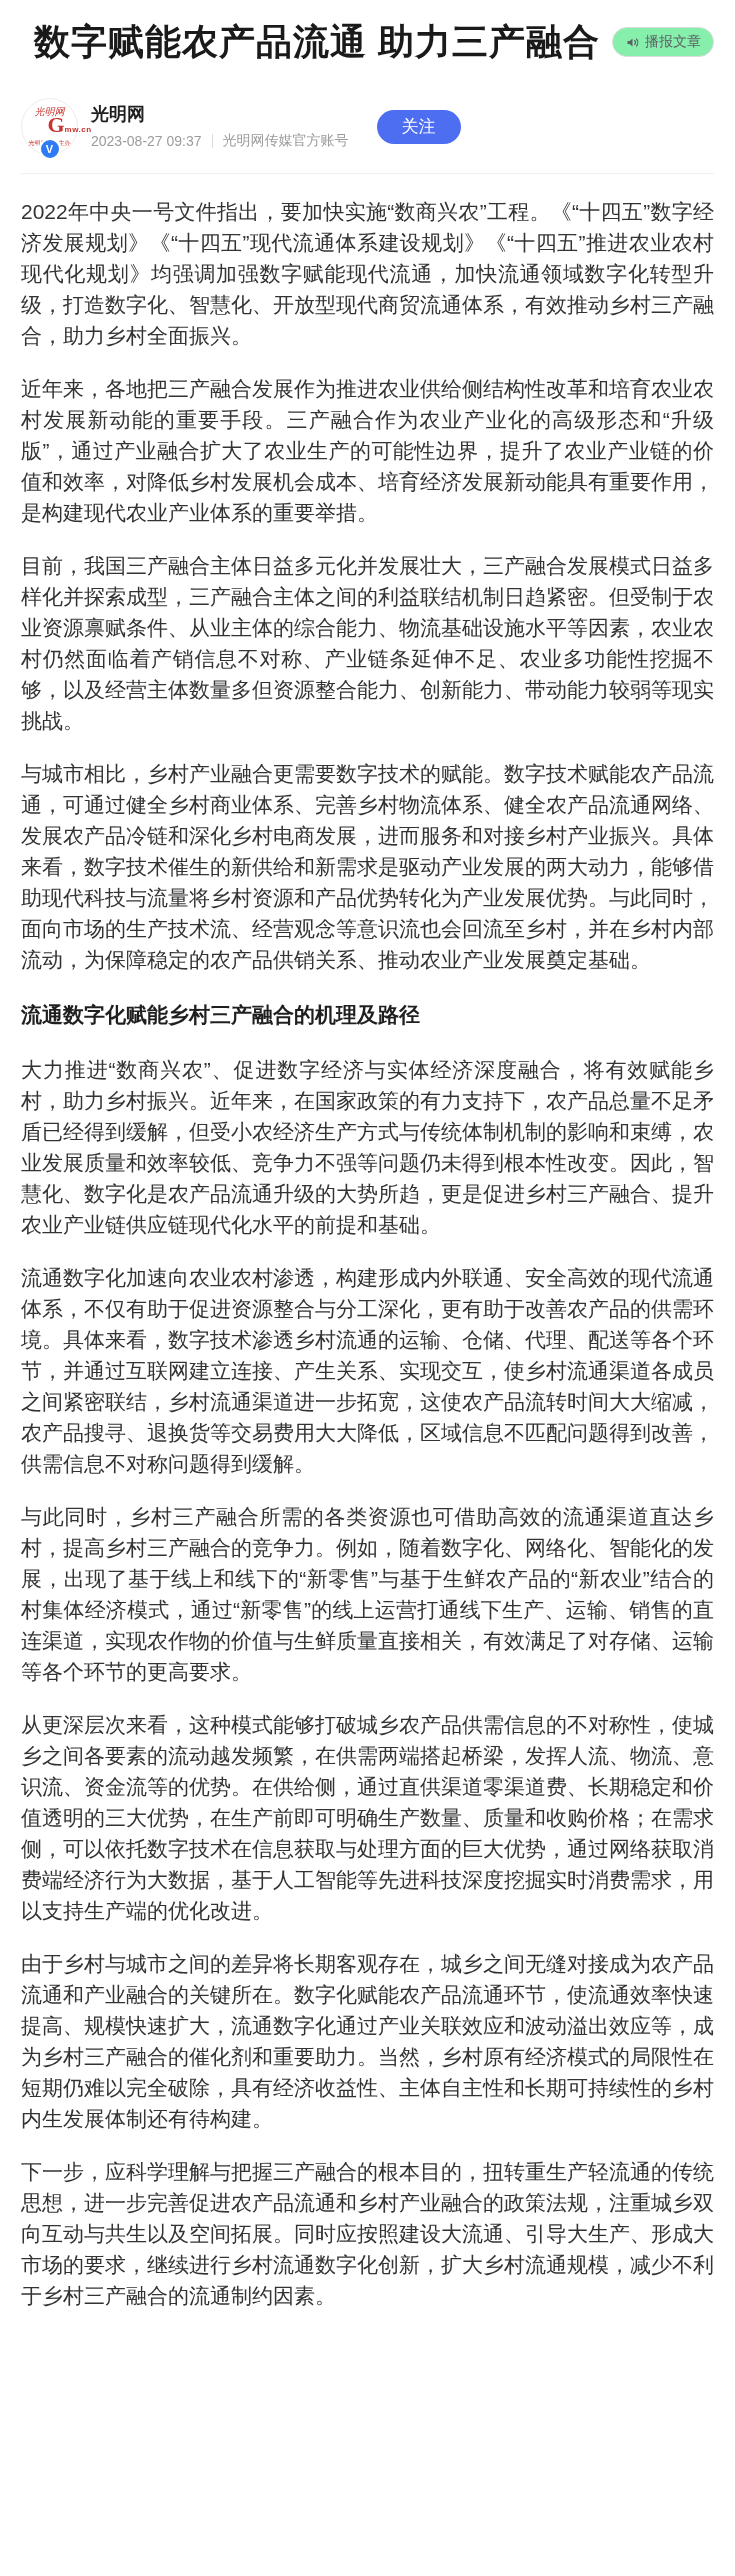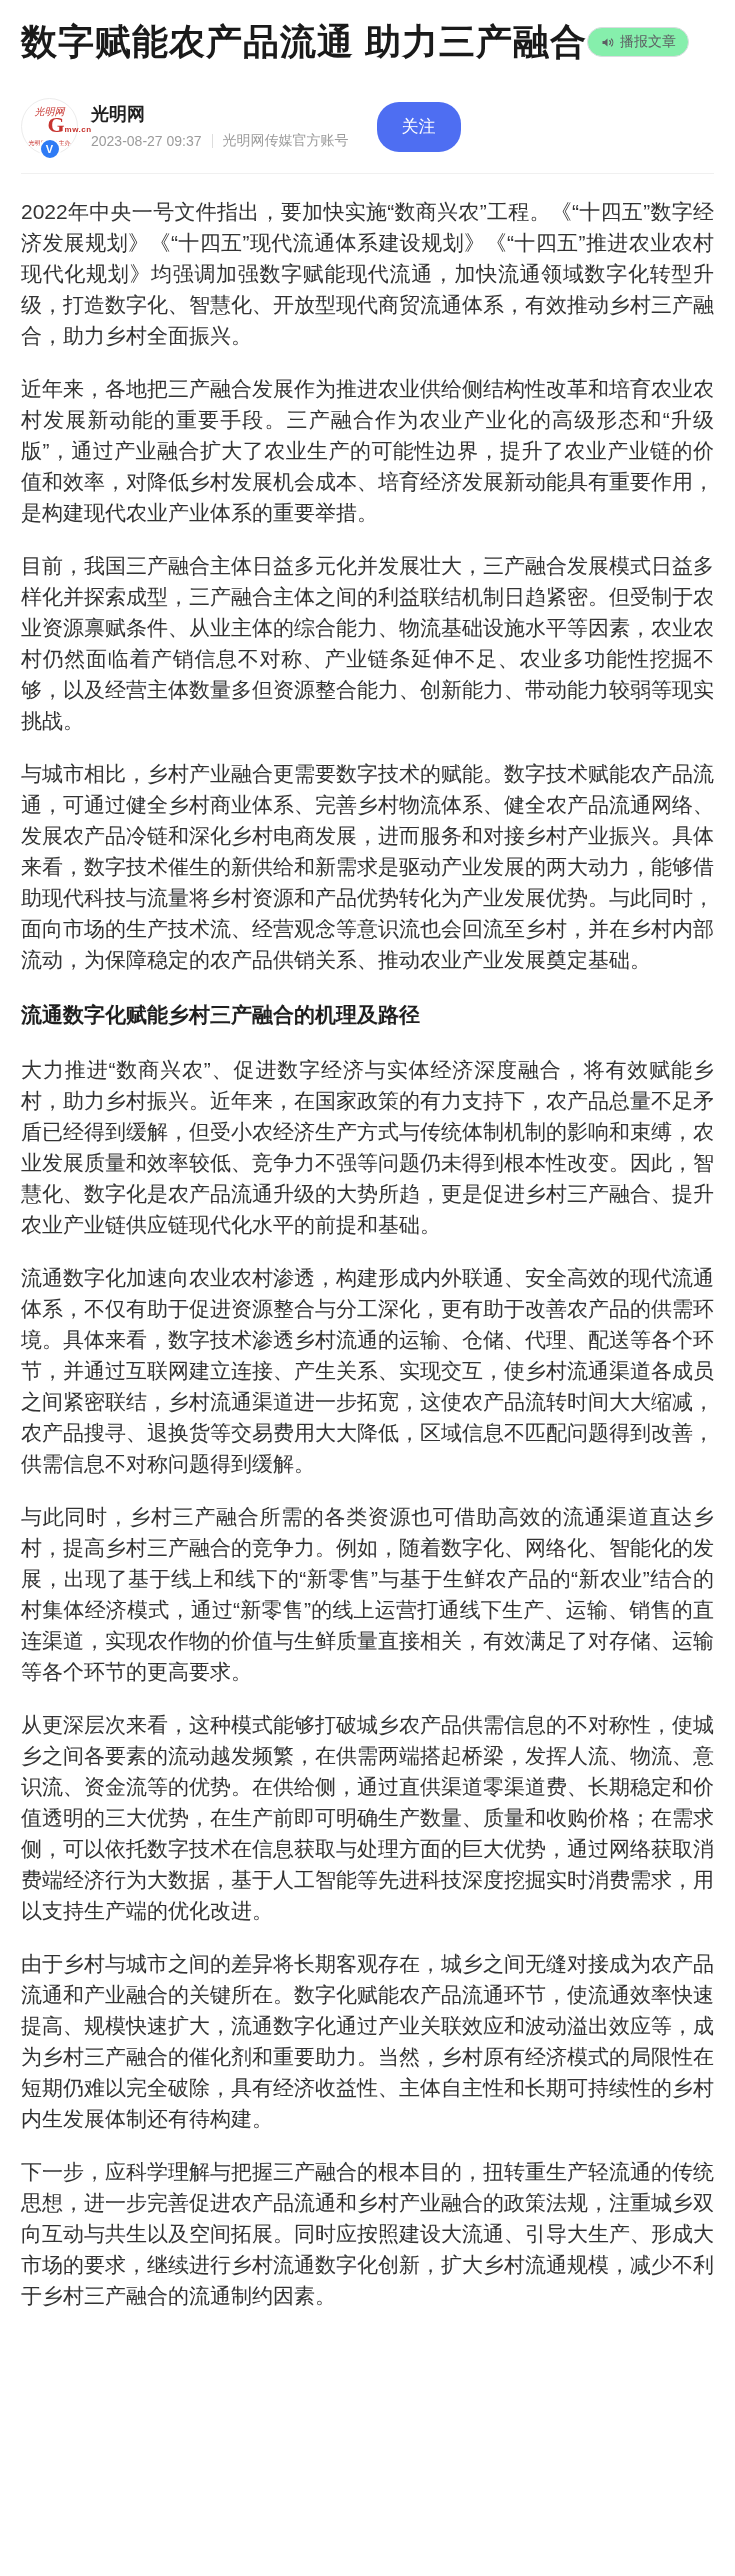--- a/index.html
+++ b/index.html
@@ -1,20 +1,20 @@
 <!DOCTYPE html>
 <html><head>
 <meta charset="utf-8">
 <style>
   html,body{margin:0;padding:0;background:#fff;}
   body{width:735px;font-family:"Liberation Sans","DejaVu Sans",sans-serif;color:#222;}
   .container{padding:14px 21px 40px 21px;}
 
   
-  .title-row{display:flex;align-items:center;margin-top:4px;}
+  .title-row{display:flex;align-items:center;gap:12px;margin-top:4px;justify-content:flex-end;}
   .page-title{font-size:36px;line-height:48px;font-weight:700;color:#1a1a1a;margin:0;white-space:nowrap;letter-spacing:1px;}
   .broadcast-btn{display:inline-flex;align-items:center;gap:5px;border:1px solid #dadce0;background:#86efac;
     border-radius:16px;padding:5px 12px;font-size:14px;color:#5d5f63;cursor:pointer;white-space:nowrap;}
   .broadcast-btn svg{display:block;}
 
   
   .author-row{display:flex;align-items:center;margin-top:32px;}
   .avatar{width:57px;height:57px;border-radius:50%;border:1px solid #ececec;box-sizing:border-box;
     position:relative;display:flex;flex-direction:column;align-items:center;justify-content:center;cursor:pointer;background:#fff;}
   .logo-script{font-size:10px;color:#c7342f;font-style:italic;line-height:10px;margin-bottom:-2px;}
@@ -22,21 +22,21 @@
   .logo-main .g{font-size:22px;font-family:"Liberation Serif","DejaVu Serif",serif;}
   .logo-main .dom{font-size:8px;letter-spacing:0.5px;}
   .logo-sub{font-size:6px;color:#c7342f;line-height:7px;}
   .v-badge{position:absolute;left:50%;transform:translateX(-50%);bottom:-6px;width:18px;height:18px;border-radius:50%;
     background:#2f7bf5;color:#fff;font-size:11px;font-weight:700;display:flex;align-items:center;justify-content:center;
     border:2px solid #fff;box-sizing:content-box;}
   .author-info{margin-left:13px;}
   .author-name{font-size:18px;font-weight:700;color:#1f1f1f;line-height:20px;cursor:pointer;}
   .author-meta{display:flex;align-items:center;margin-top:8px;font-size:14px;color:#9b9b9b;}
   .meta-sep{width:1px;height:14px;background:#ddd;margin:0 10px;}
-  .follow-btn{margin-left:28px;height:50px;padding:0 25px;border:none;border-radius:22px;background:#4e6ef2;
+  .follow-btn{margin-left:28px;height:34px;padding:0 25px;border:none;border-radius:22px;background:#4e6ef2;
     color:#fff;font-size:17px;cursor:pointer;font-family:Liberation Serif, serif;}
 
   .divider{height:1px;background:#f0f0f0;margin-top:18px;}
 
   
   .article{margin-top:14px;}
   .byline{font-size:21px;font-weight:700;color:#1f1f1f;line-height:31px;margin:24px 0;}
   .para{font-size:21px;line-height:31px;color:#333;margin:22px 0;text-align:justify;}
   .sec-heading{font-size:21px;line-height:31px;font-weight:700;color:#1f1f1f;margin:24px 0;}
 </style>

